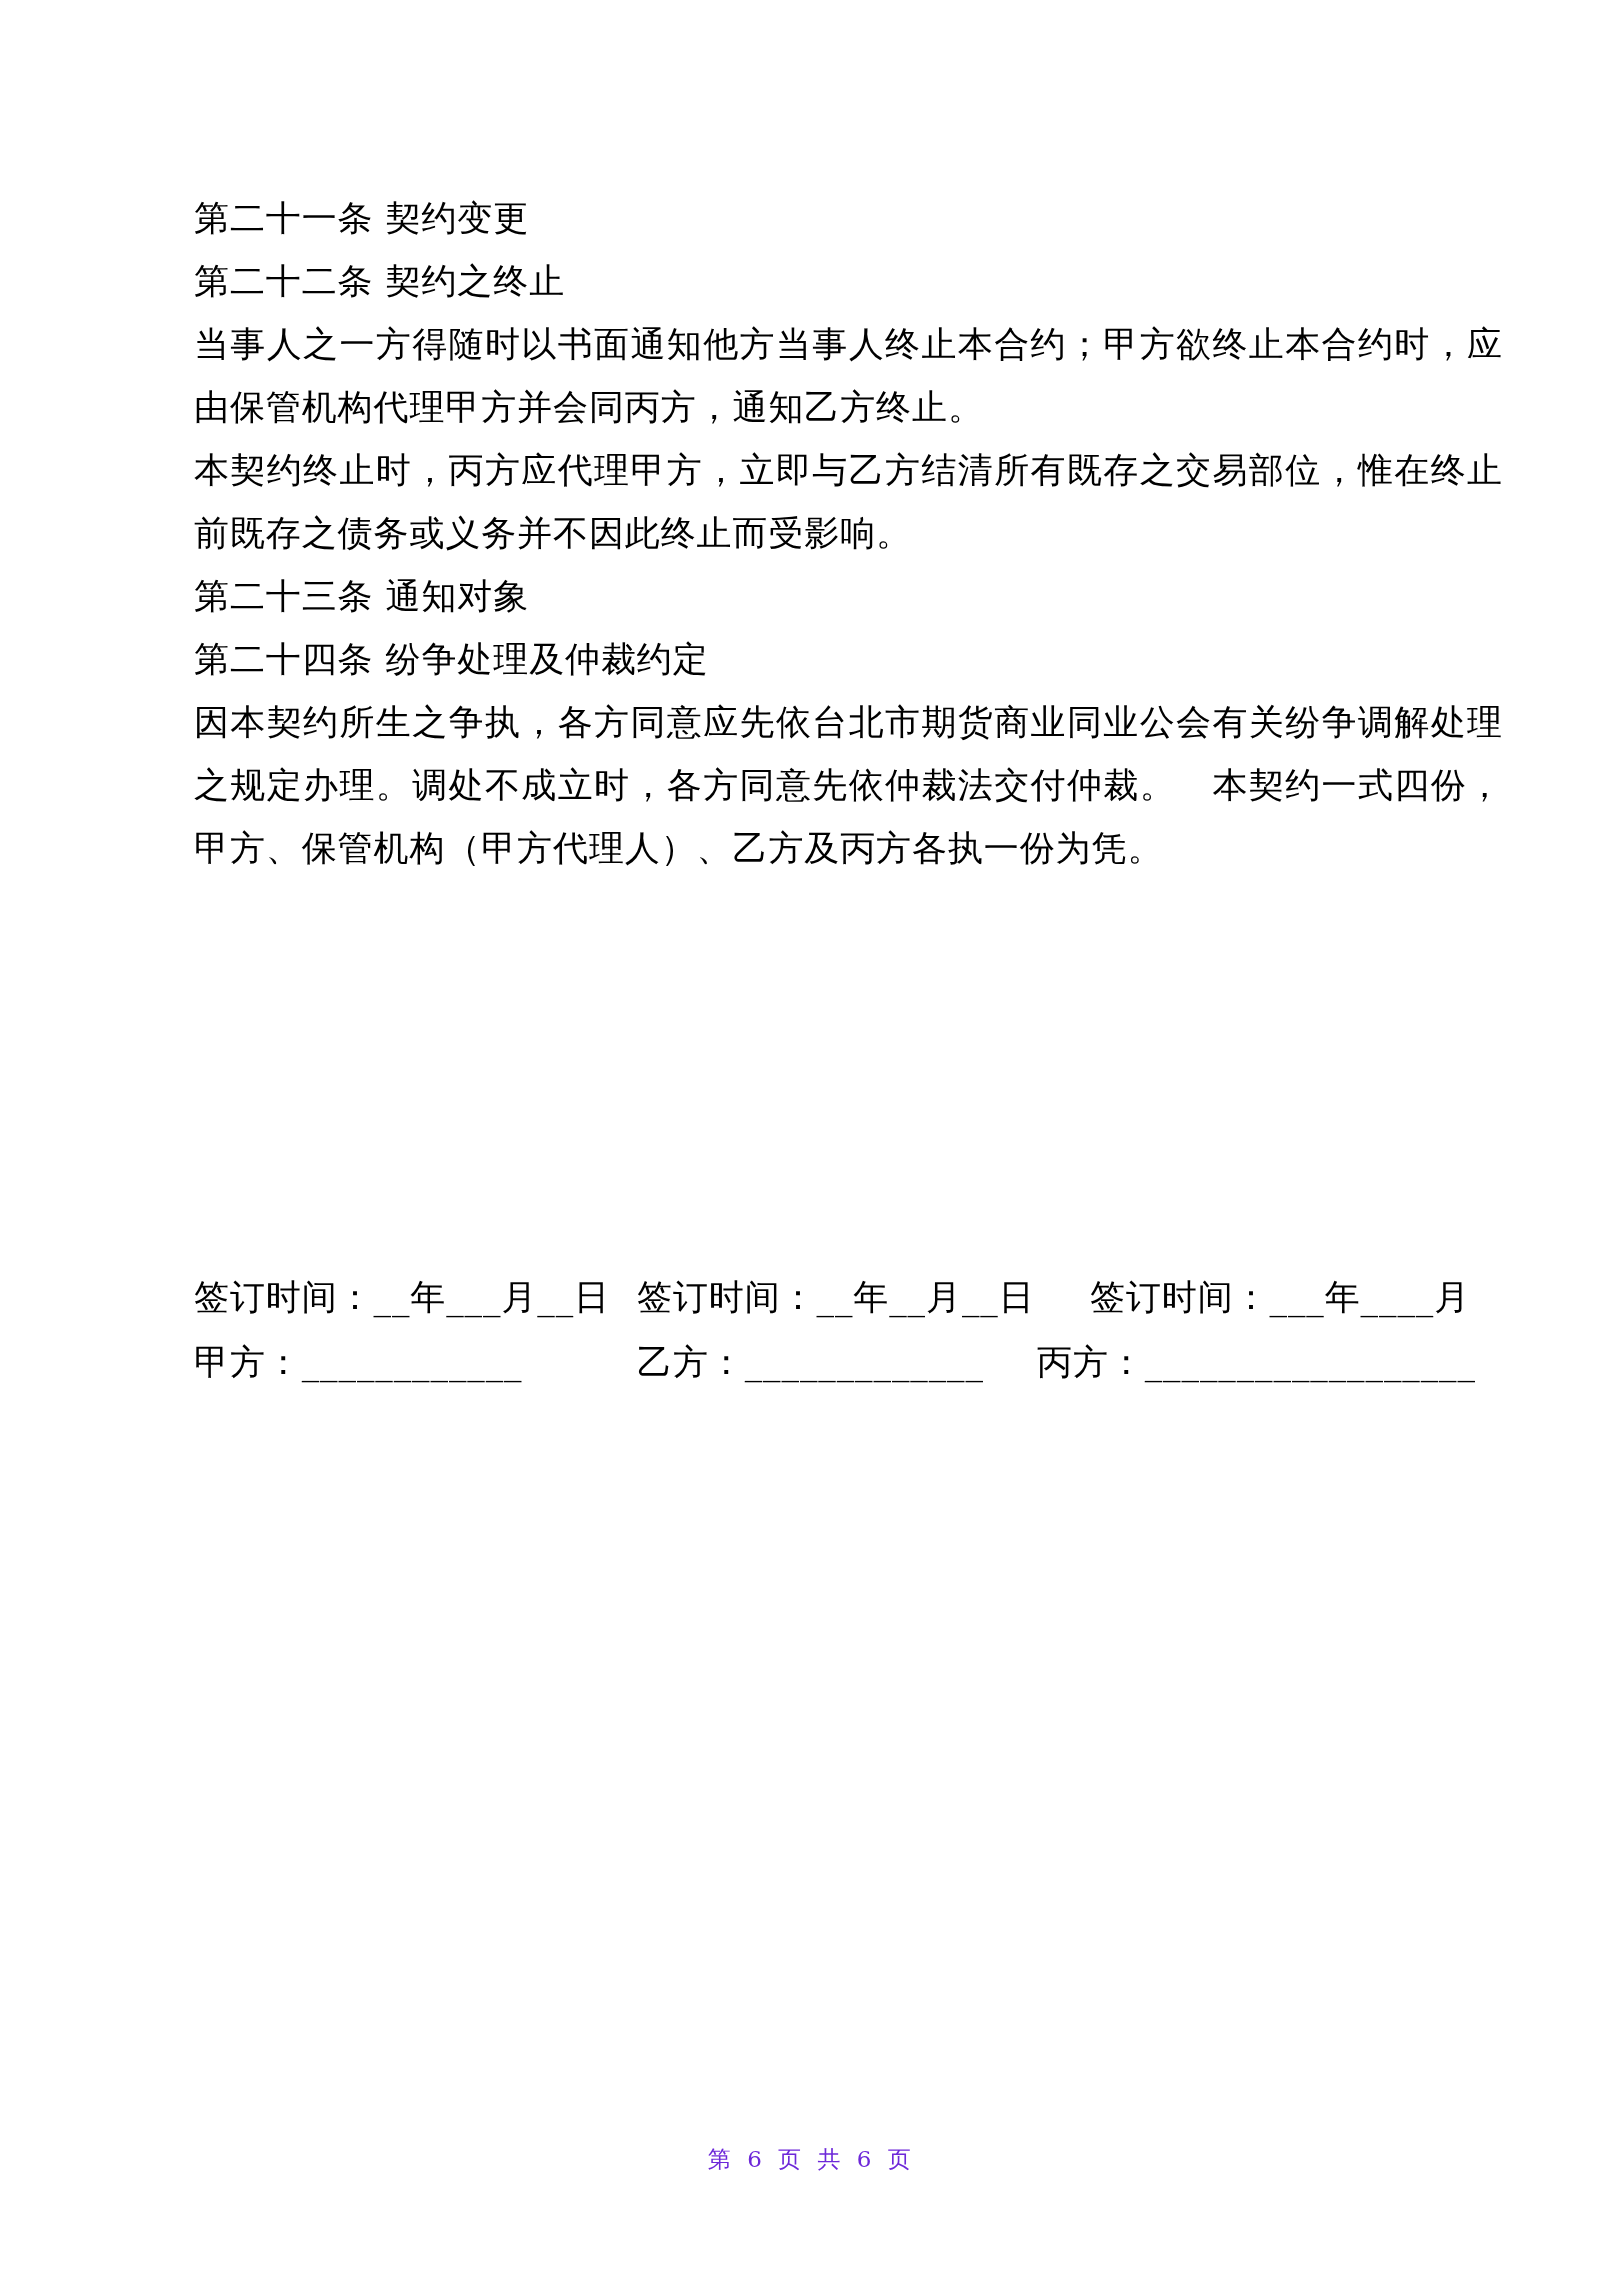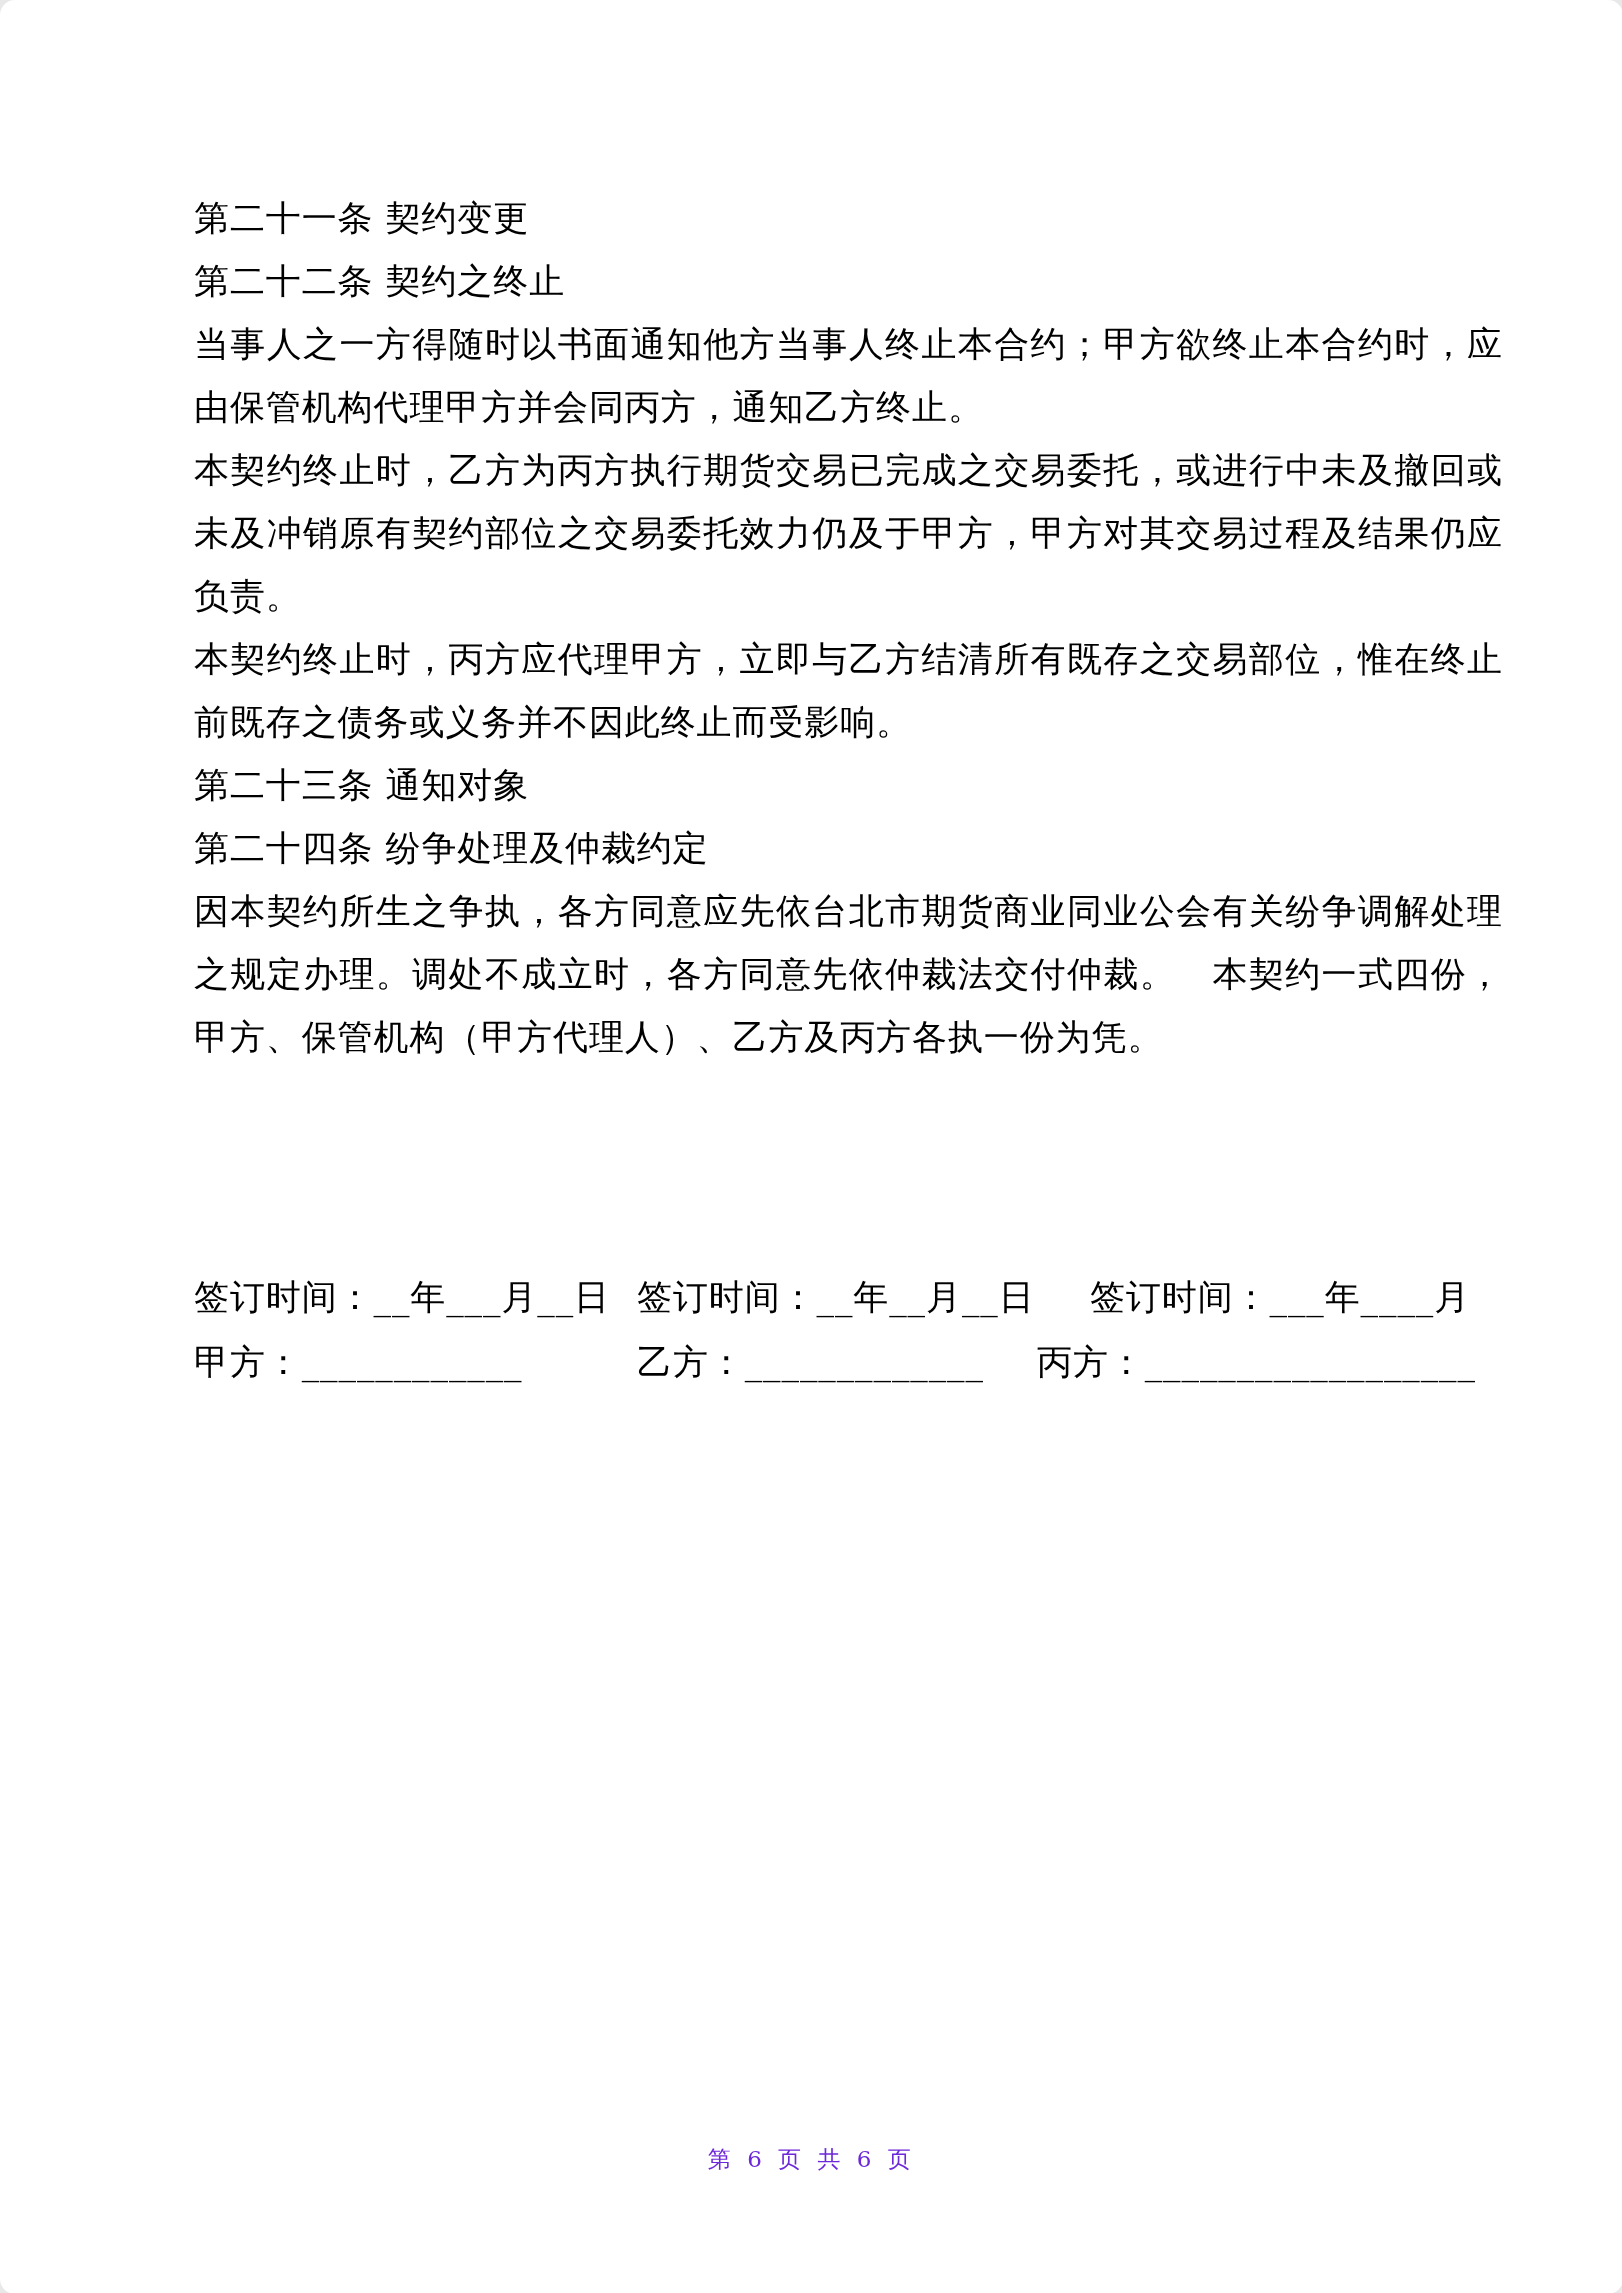--- a/index.html
+++ b/index.html
@@ -9,21 +9,20 @@
   }
   .page {
     position: relative;
     width: 1623px;
     height: 2294px;
     margin: 0 auto;
     background: #ffffff;
     color: #000000;
     font-family: "DejaVu Serif", "Liberation Serif", serif;
     overflow: hidden;
-    border-radius: 15px;
   }
   .content {
     position: absolute;
     left: 194px;
     top: 187px;
     width: 1309px;
   }
   .content p {
     margin: 0;
     font-size: 35px;
@@ -71,21 +70,20 @@
 </style>
 </head>
 <body>
 
 <div class="page">
 
   <div class="content">
     <p class="heading">第二十一条 契约变更</p>
     <p class="heading">第二十二条 契约之终止</p>
     <p>当事人之一方得随时以书面通知他方当事人终止本合约；甲方欲终止本合约时，应由保管机构代理甲方并会同丙方，通知乙方终止。</p>
-    <p>本契约终止时，乙方为丙方执行期货交易已完成之交易委托，或进行中未及撤回或未及冲销原有契约部位之交易委托效力仍及于甲方，甲方对其交易过程及结果仍应负责。</p>
     <p>本契约终止时，丙方应代理甲方，立即与乙方结清所有既存之交易部位，惟在终止前既存之债务或义务并不因此终止而受影响。</p>
     <p class="heading">第二十三条 通知对象</p>
     <p class="heading">第二十四条 纷争处理及仲裁约定</p>
     <p>因本契约所生之争执，各方同意应先依台北市期货商业同业公会有关纷争调解处理之规定办理。调处不成立时，各方同意先依仲裁法交付仲裁。　本契约一式四份，甲方、保管机构（甲方代理人）、乙方及丙方各执一份为凭。</p>
   </div>
 
   <div class="sig-block">
     <div class="sig-row">
       <span class="sig-col c1">签订时间：__年___月__日</span>
       <span class="sig-col c2">签订时间：__年__月__日</span>

